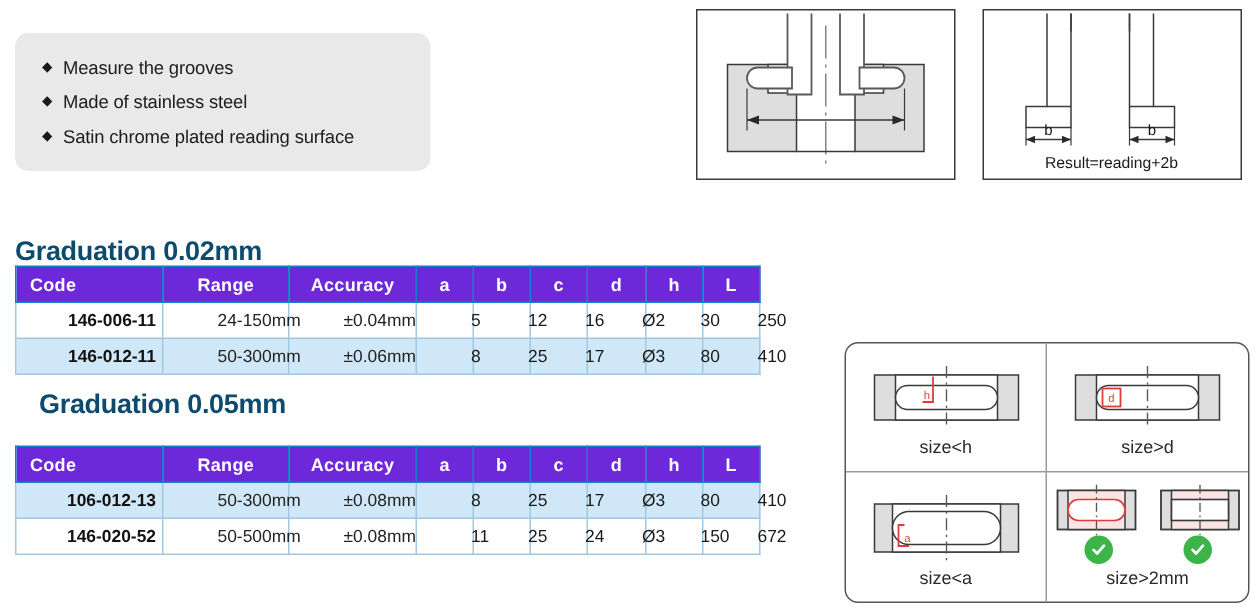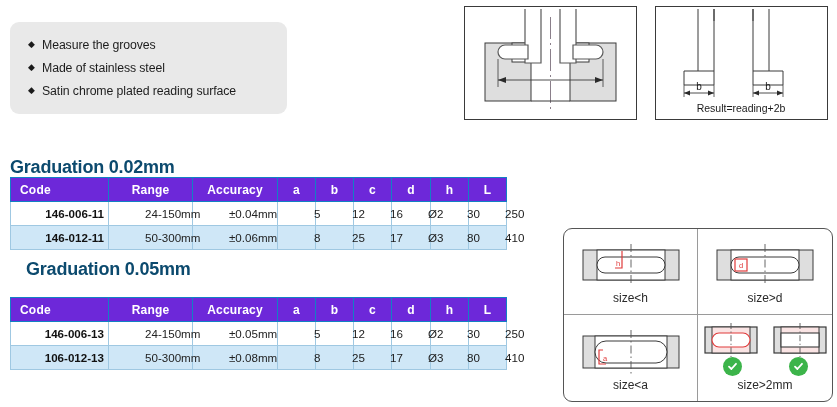--- a/index.html
+++ b/index.html
@@ -197,41 +197,41 @@
         <th>Accuracy</th>
         <th>a</th>
         <th>b</th>
         <th>c</th>
         <th>d</th>
         <th>h</th>
         <th>L</th>
       </tr>
     </thead>
     <tbody>
-      <tr>
-        <td class="c-code">146-006-13</td>
-        <td class="c-range">24-150mm</td>
-        <td class="c-acc">±0.05mm</td>
-        <td>5</td>
-        <td>12</td>
-        <td>16</td>
-        <td>Ø2</td>
-        <td>30</td>
-        <td>250</td>
-      </tr>
       <tr class="alt">
         <td class="c-code">106-012-13</td>
         <td class="c-range">50-300mm</td>
         <td class="c-acc">±0.08mm</td>
         <td>8</td>
         <td>25</td>
         <td>17</td>
         <td>Ø3</td>
         <td>80</td>
         <td>410</td>
+      </tr>
+      <tr>
+        <td class="c-code">146-020-52</td>
+        <td class="c-range">50-500mm</td>
+        <td class="c-acc">±0.08mm</td>
+        <td>11</td>
+        <td>25</td>
+        <td>24</td>
+        <td>Ø3</td>
+        <td>150</td>
+        <td>672</td>
       </tr>
     </tbody>
   </table>
 
   <div class="diagram-panel" style="left:464px; top:6px; width:173px; height:114px;">
     <svg class="dwg" width="171" height="112" viewBox="0 0 171 112">
 
       <rect x="20" y="36" width="46" height="58" fill="#dedede" stroke="#3a3a3a" stroke-width="1"></rect>
       <rect x="105" y="36" width="46" height="58" fill="#dedede" stroke="#3a3a3a" stroke-width="1"></rect>
 

